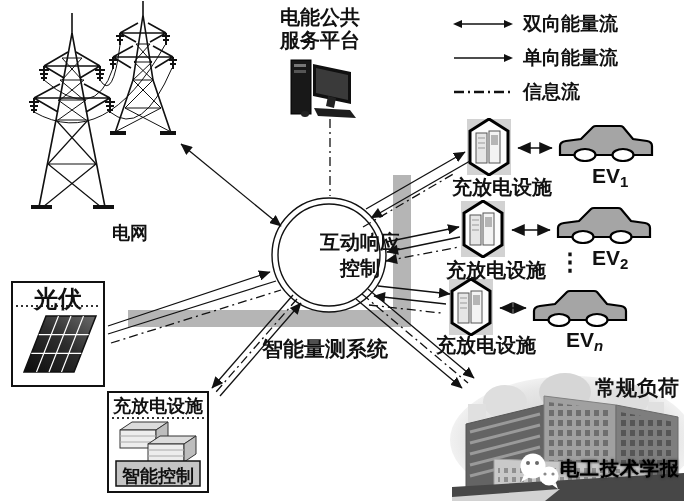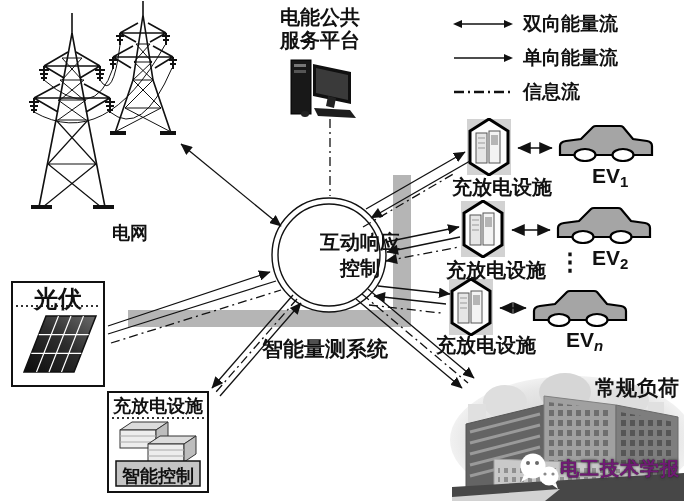--- a/index.html
+++ b/index.html
@@ -8,21 +8,21 @@
   svg.layer{position:absolute;left:0;top:0;}
   .lbl{position:absolute;font-weight:700;color:#111;white-space:nowrap;}
   .center{text-align:center;}
   .dd{stroke-dasharray:9 4 2 4;}
   .legend{position:absolute;left:452px;top:12px;display:flex;flex-direction:column;gap:10px;}
   .legend-row{display:flex;align-items:center;gap:9px;height:24px;}
   .legend-label{font-size:19px;font-weight:700;}
   .ev{font-size:21px;font-weight:700;}
   .ev-sub{font-size:15px;vertical-align:-4px;font-weight:700;}
   .it{font-style:italic;}
-  .watermark{color:#701a75;font-size:19px;letter-spacing:1px;
+  .watermark{color:#000000;font-size:19px;letter-spacing:1px;
              text-shadow:0 0 3px rgba(40,40,40,.85),0 0 1px rgba(40,40,40,.9);}
 </style>
 </head>
 <body>
 
 <div class="stage">
 
   <svg class="layer" width="684" height="501" viewBox="0 0 684 501">
     <defs>
       <marker id="mE" markerWidth="10" markerHeight="8" refX="8.5" refY="4" orient="auto">

